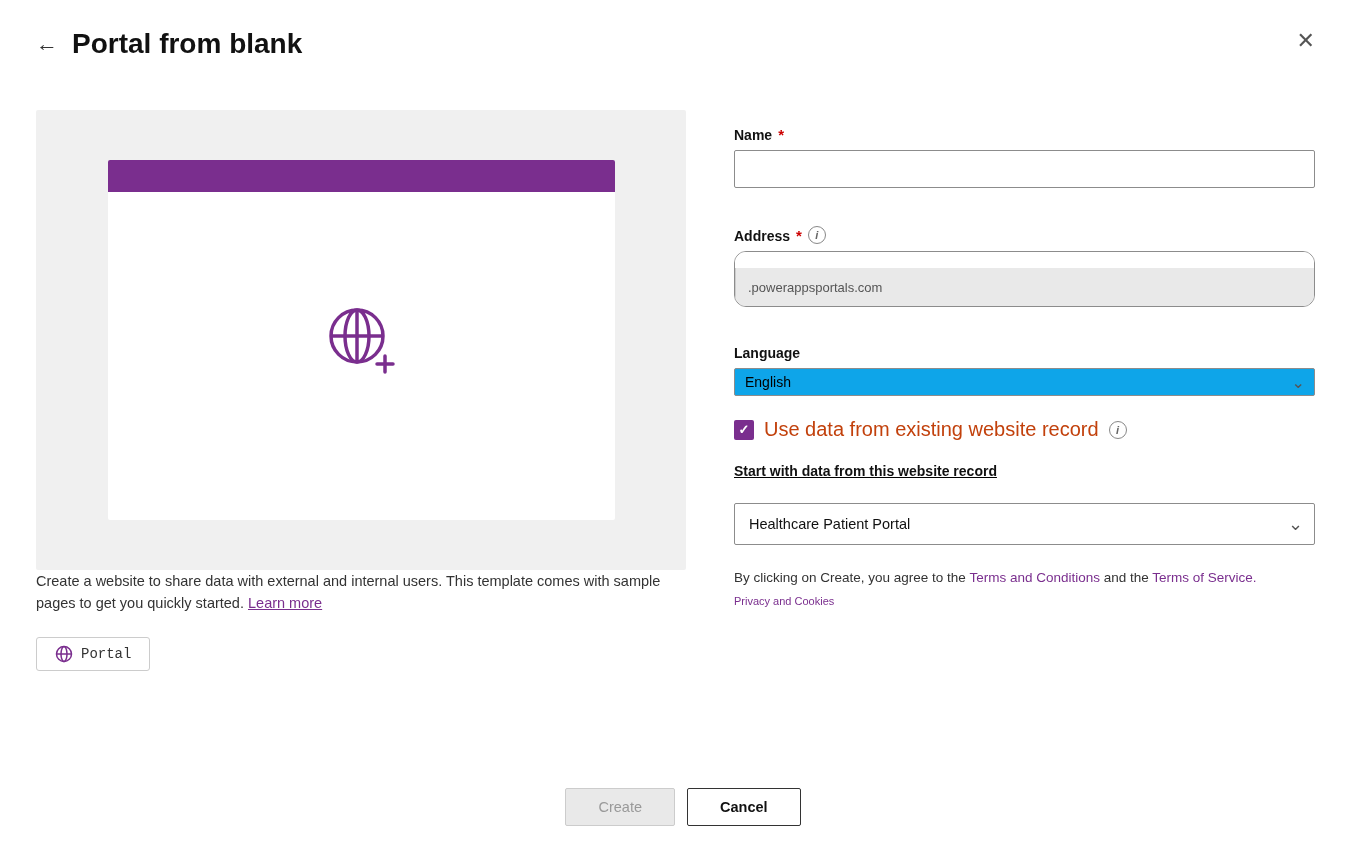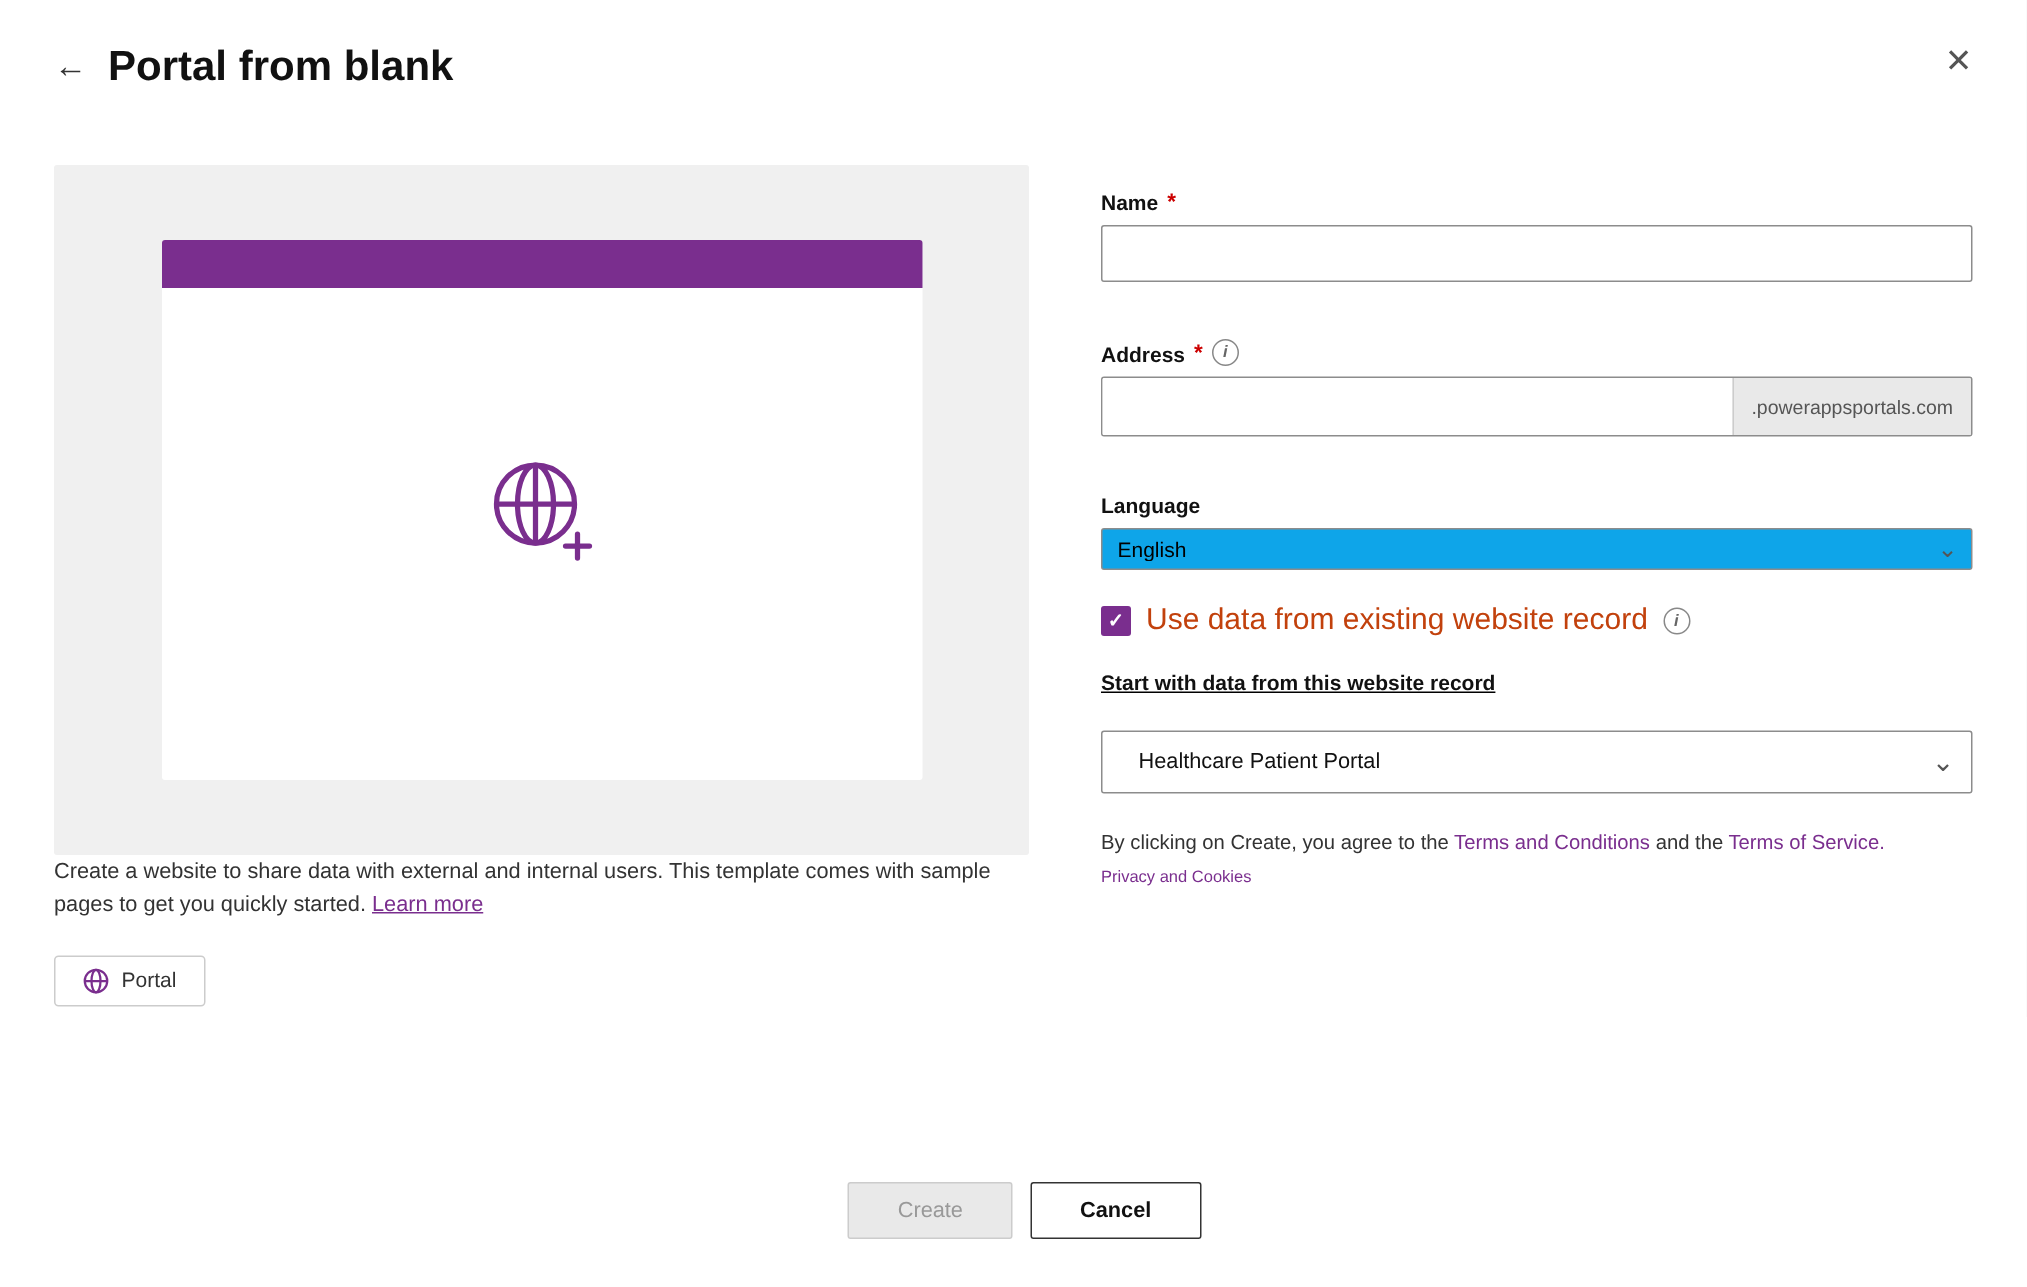--- a/index.html
+++ b/index.html
@@ -103,29 +103,30 @@
       color: #333;
       line-height: 1.55;
     }
     .learn-more {
       color: #7a2e8e;
       text-decoration: underline;
       cursor: pointer;
     }
     .portal-badge {
       display: inline-flex;
-      align-items: flex-start;
+      align-items: center;
       gap: 8px;
       border: 1.5px solid #ccc;
       border-radius: 3px;
       padding: 7px 18px;
       margin-top: 22px;
       font-size: 14px;
       color: #333;
       cursor: pointer;
+      font-family: Liberation Mono, monospace;
     }
     .portal-badge svg {
       color: #7a2e8e;
     }
     .right-panel {
       flex: 1;
       display: flex;
       flex-direction: column;
       gap: 22px;
     }
@@ -163,22 +164,23 @@
       border: 1.5px solid #8c8c8c;
       border-radius: 2px;
       padding: 0 10px;
       font-size: 14px;
       outline: none;
     }
     .address-input-wrapper {
       display: flex;
       width: 100%;
       border: 1.5px solid #8c8c8c;
-      border-radius: 2px;
+      border-radius: 12px;
       overflow: hidden;
+      flex-direction: column;
     }
     .address-input {
       flex: 1;
       height: 38px;
       border: none;
       padding: 0 10px;
       font-size: 14px;
       outline: none;
     }
     .address-suffix {
@@ -255,21 +257,21 @@
     }
     .dropdown-wrapper {
       position: relative;
       width: 100%;
     }
     .dropdown-select {
       width: 100%;
       height: 42px;
       border: 1.5px solid #8c8c8c;
       border-radius: 2px;
-      padding: 0 36px 0 24px;
+      padding: 0 36px 0 14px;
       font-size: 14.5px;
       appearance: none;
       background: #fff;
       cursor: pointer;
       outline: none;
       color: #111;
     }
     .dropdown-arrow {
       position: absolute;
       right: 12px;

